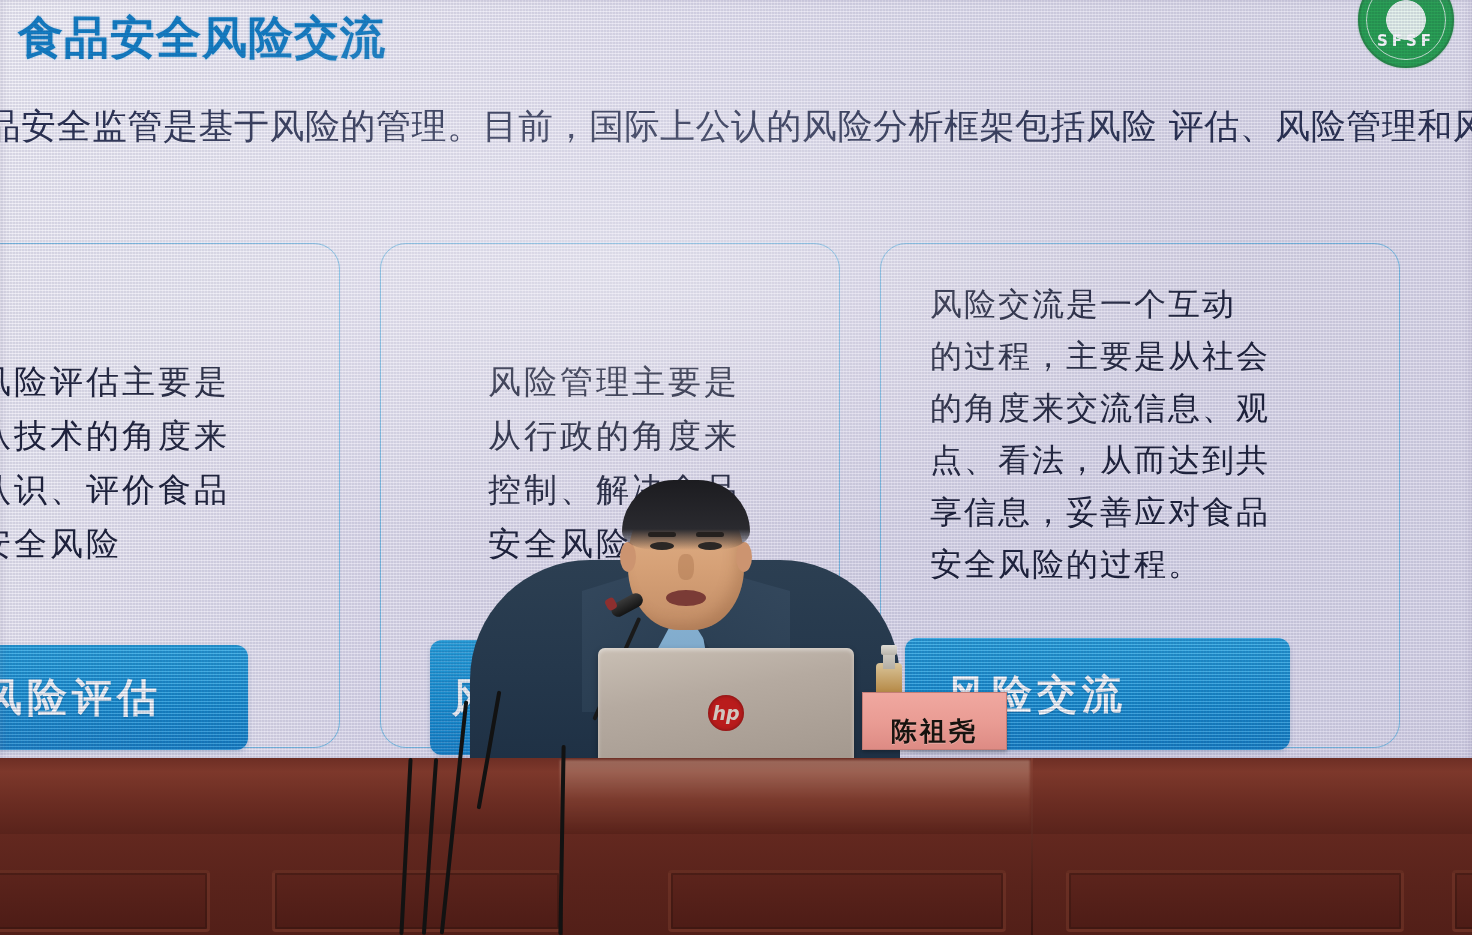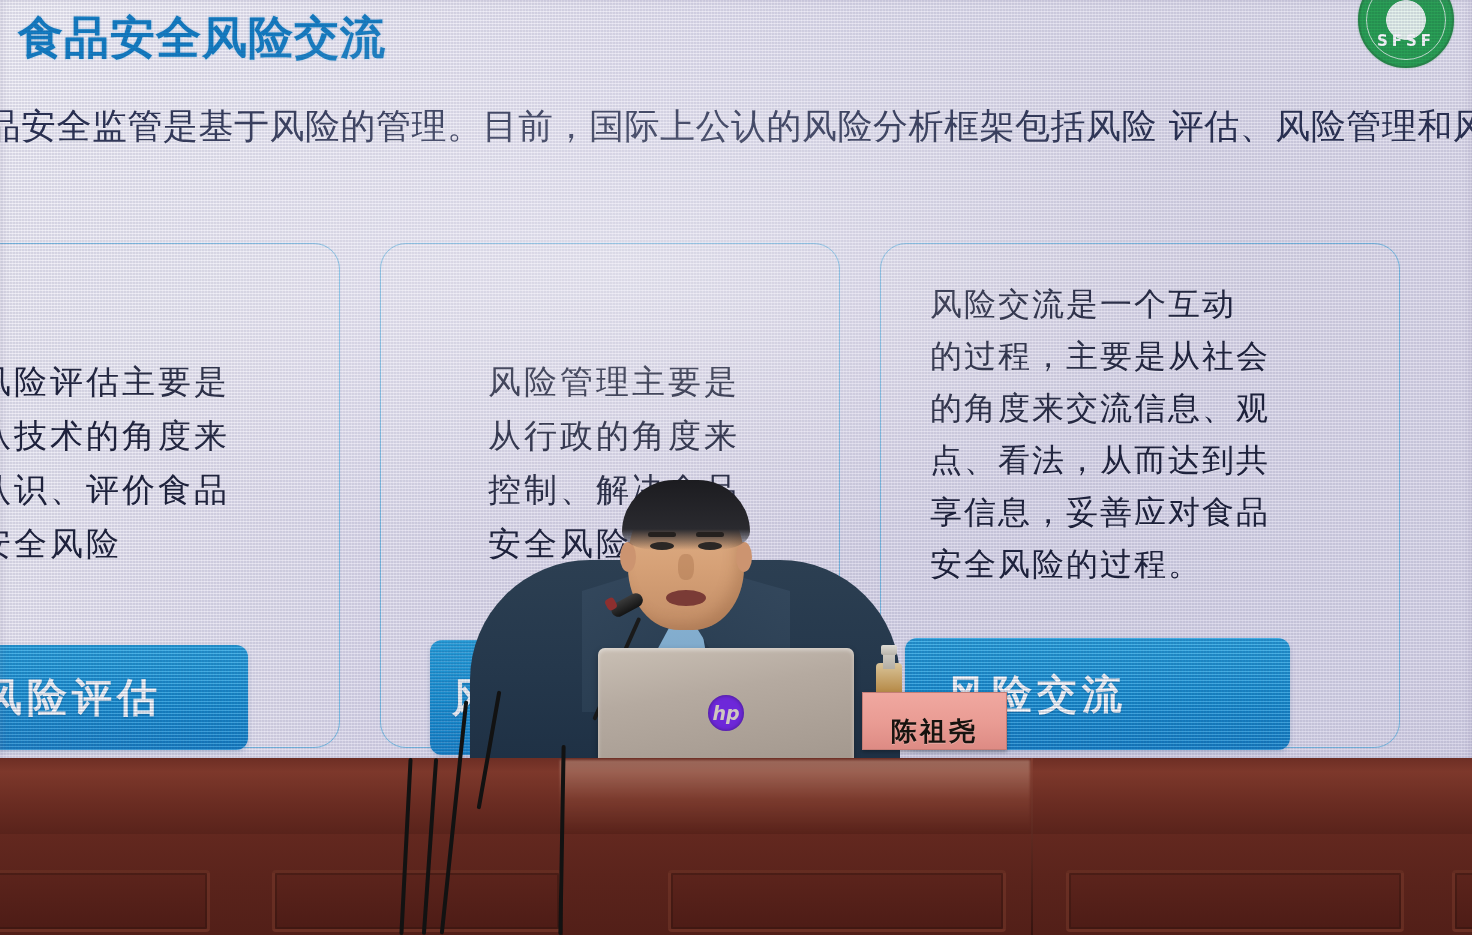--- a/index.html
+++ b/index.html
@@ -180,21 +180,21 @@
   #laptop{ position:absolute; left:598px; top:648px; width:256px; height:112px; z-index:14; }
   .lt-lid{
     position:absolute; inset:0;
     background:linear-gradient(170deg,#c9bfb4 0%, #b5aaa0 40%, #a3988e 100%);
     border-radius:7px 7px 2px 2px;
     box-shadow:inset 0 2px 4px rgba(255,255,255,.45), 0 3px 6px rgba(0,0,0,.30);
   }
   .lt-logo{
     position:absolute; left:50%; top:58%; transform:translate(-50%,-50%);
     width:36px; height:36px; border-radius:50%;
-    background:#6d28d9; color:#cfc7bf; font-size:19px; font-weight:bold;
+    background:#b91c1c; color:#cfc7bf; font-size:19px; font-weight:bold;
     font-style:italic; display:flex; align-items:center; justify-content:center;
     font-family:"DejaVu Sans","Liberation Sans",sans-serif;
     box-shadow:inset 0 0 4px rgba(0,0,0,.4);
   }
 
   
   #bottle{ position:absolute; left:876px; top:645px; width:26px; height:62px; z-index:13; }
   .bt-body{ position:absolute; left:0; bottom:0; width:26px; height:44px;
             background:linear-gradient(180deg,#d9c49a 0%, #b98f4e 60%, #a67c3d 100%); border-radius:4px; }
   .bt-neck{ position:absolute; left:7px; top:8px; width:12px; height:16px;

